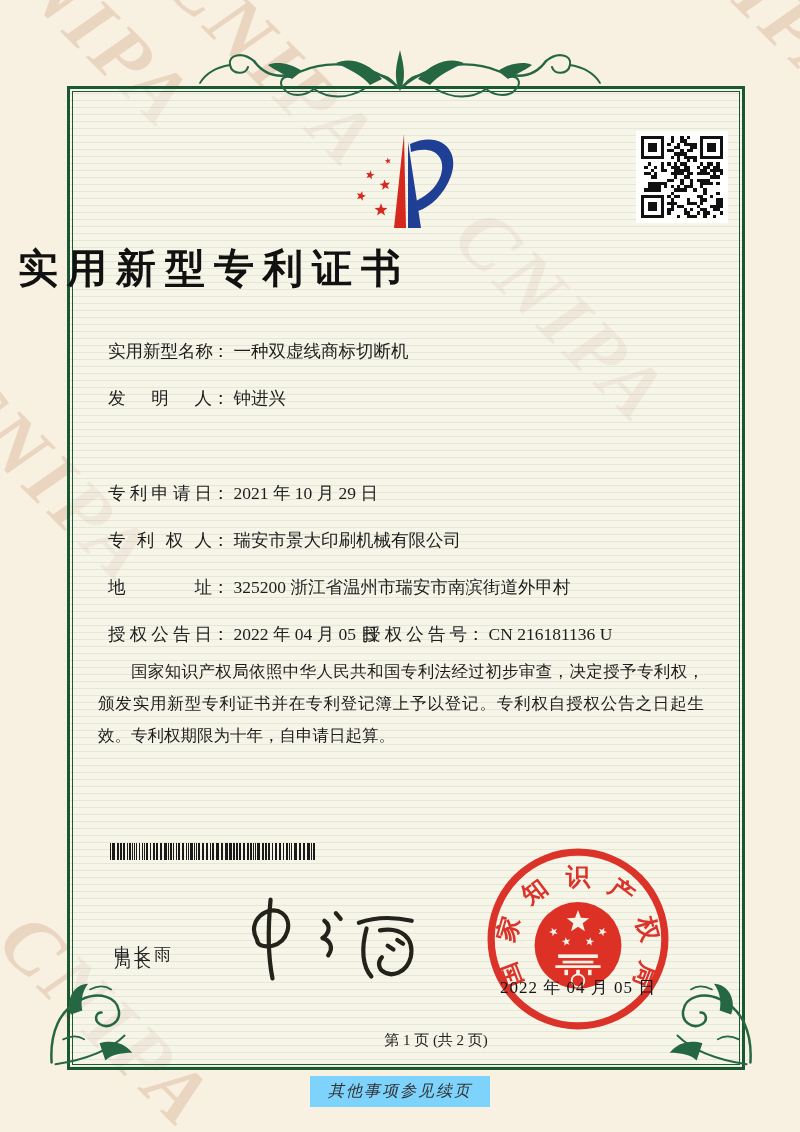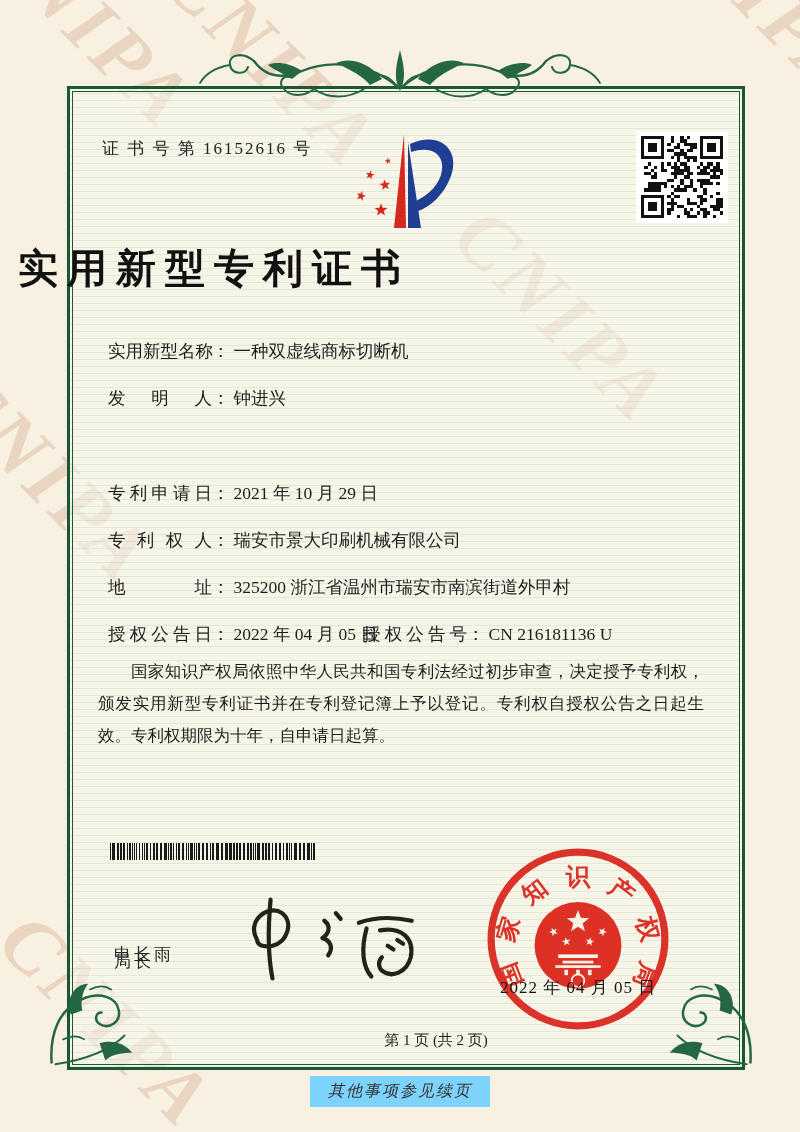--- a/index.html
+++ b/index.html
@@ -92,21 +92,20 @@
     <g>
       <path class="green-stroke" stroke-width="2.6" d="M10,90 C8,60 18,34 42,24 C60,16 78,22 80,36 C82,48 70,56 60,50 C54,46 56,38 62,38"></path>
       <path class="green-stroke" stroke-width="2" d="M14,92 C40,88 68,80 86,62"></path>
       <path class="green-fill" d="M30,40 C24,24 34,8 48,8 C42,16 40,26 42,36 Z"></path>
       <path class="green-fill" d="M60,70 C74,66 86,70 94,80 C82,80 72,82 66,88 Z"></path>
       <path class="green-stroke" stroke-width="1.8" d="M22,66 C30,62 38,62 44,66"></path>
       <path class="green-stroke" stroke-width="1.8" d="M50,14 C58,10 66,10 72,14"></path>
     </g>
   </svg>
 
-  <div class="cert-no">证 书 号 第 16152616 号</div>
 
   <svg class="logo" width="130" height="118" viewBox="0 0 130 118">
     <g id="logo-stars">
         <polygon points="49.44,39.85 50.59,41.79 52.83,41.50 51.33,43.19 52.30,45.22 50.23,44.32 48.60,45.88 48.81,43.63 46.83,42.55 49.03,42.07" fill="#d6291e"></polygon>
         <polygon points="32.96,52.50 33.44,55.71 36.57,56.52 33.67,57.97 33.87,61.20 31.60,58.89 28.58,60.08 30.08,57.20 28.02,54.70 31.21,55.24" fill="#d6291e"></polygon>
         <polygon points="46.22,61.45 48.10,64.92 52.03,64.55 49.32,67.41 50.89,71.03 47.33,69.33 44.37,71.94 44.89,68.03 41.49,66.03 45.37,65.31" fill="#d6291e"></polygon>
         <polygon points="24.29,73.17 24.63,76.68 27.99,77.74 24.76,79.14 24.79,82.67 22.46,80.03 19.11,81.15 20.90,78.11 18.81,75.28 22.25,76.04" fill="#d6291e"></polygon>
         <polygon points="43.00,85.20 44.68,89.69 49.47,89.90 45.72,92.88 47.00,97.50 43.00,94.86 39.00,97.50 40.28,92.88 36.53,89.90 41.32,89.69" fill="#d6291e"></polygon>
       </g>
     <polygon points="66,16 56,110 68,110" fill="#d6291e"></polygon>

